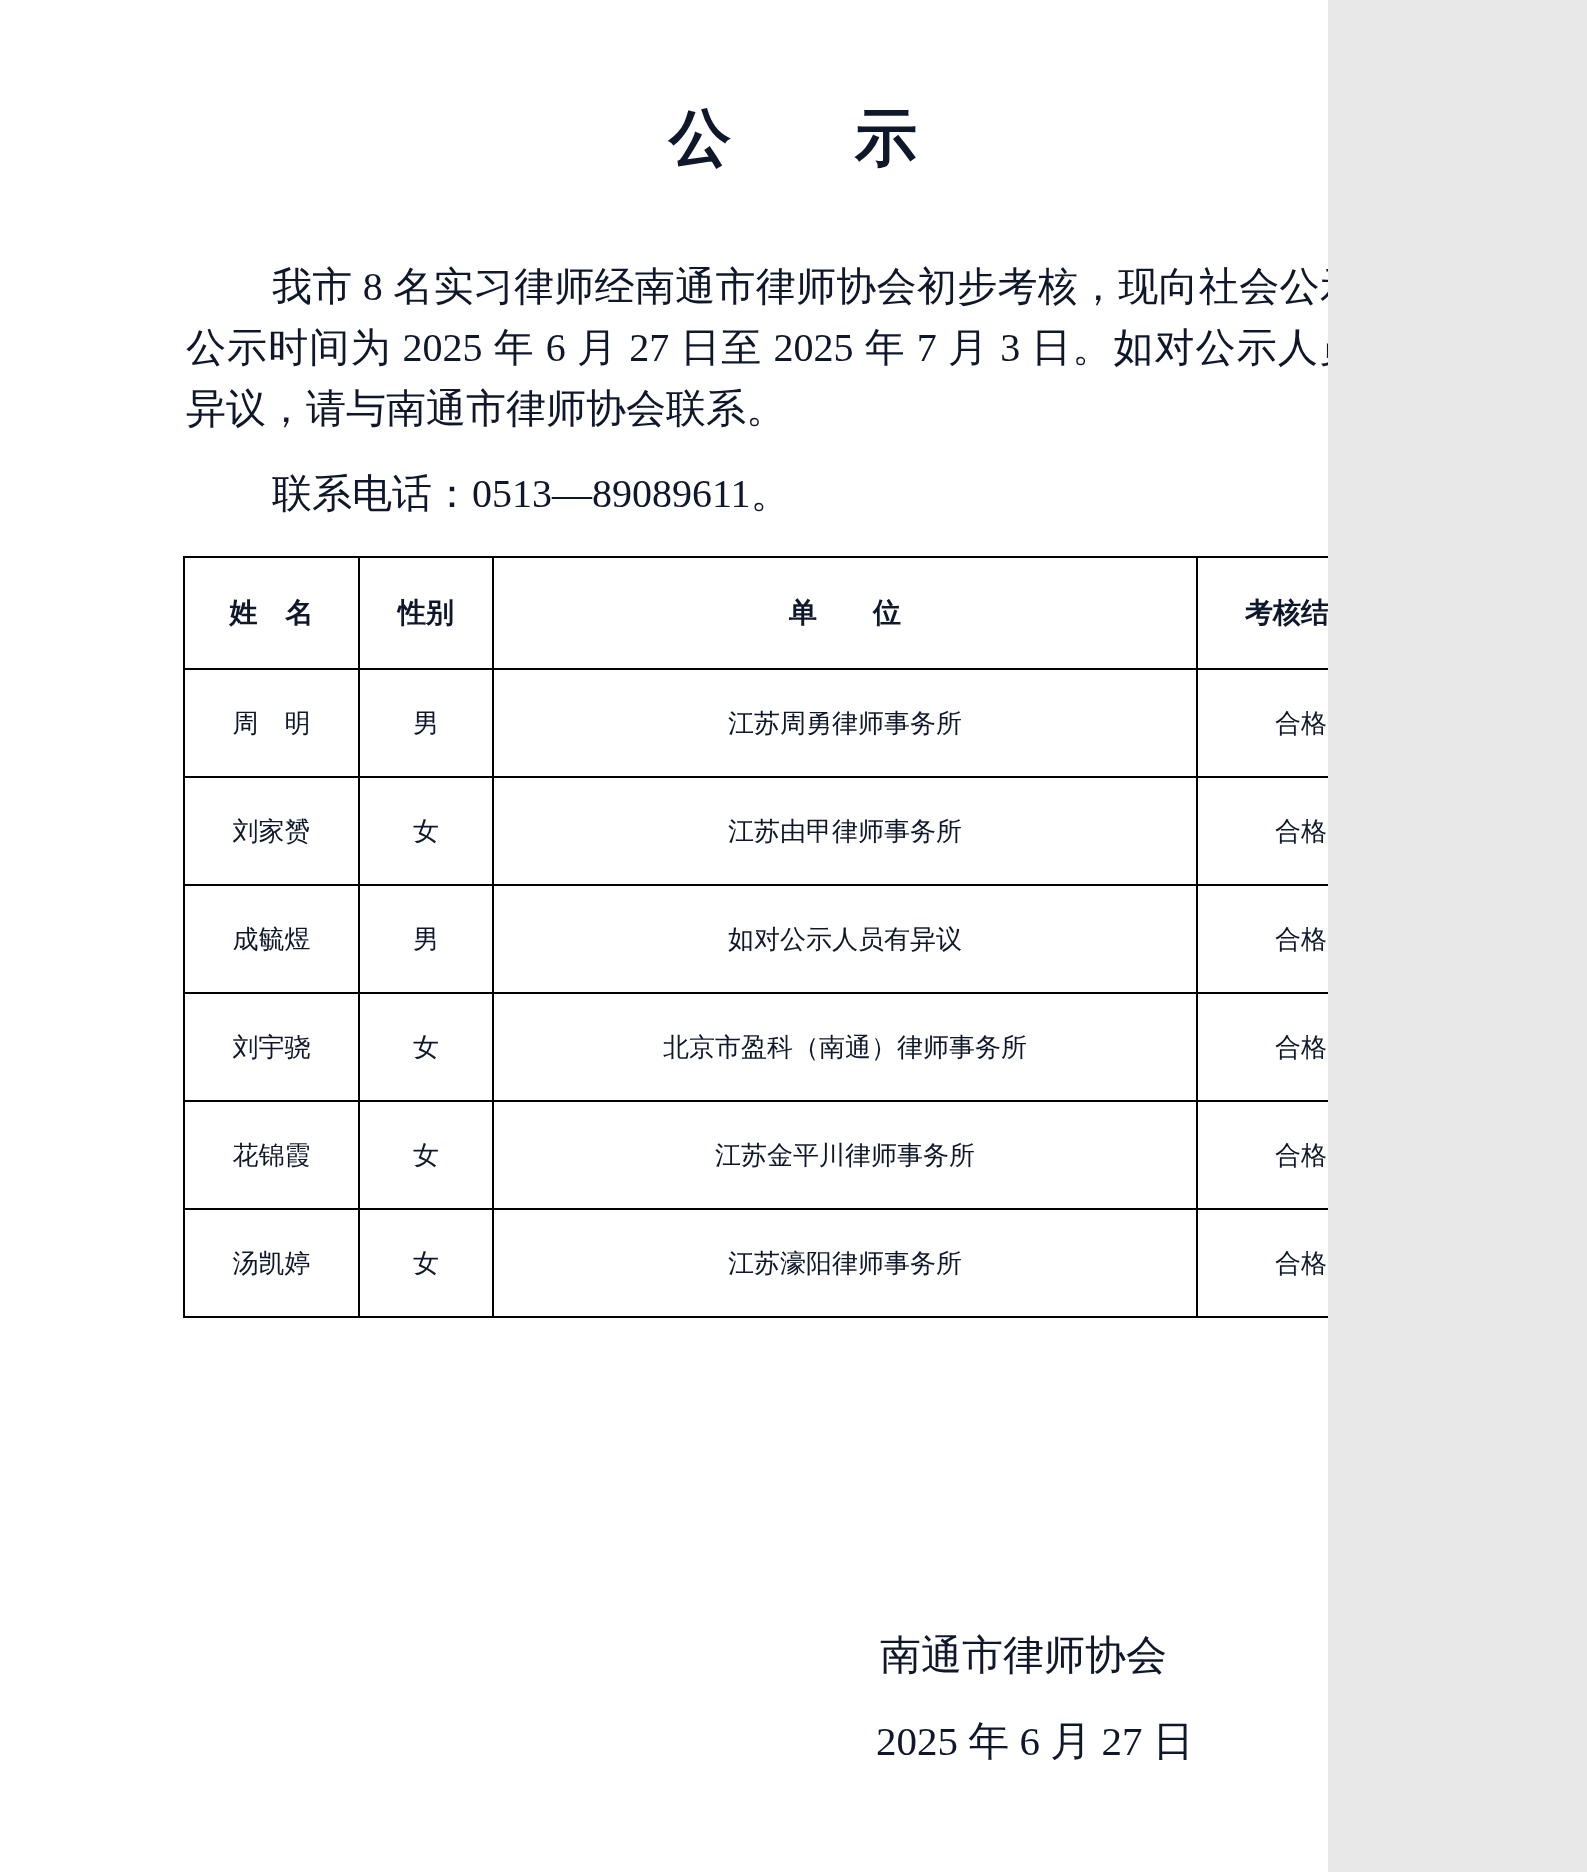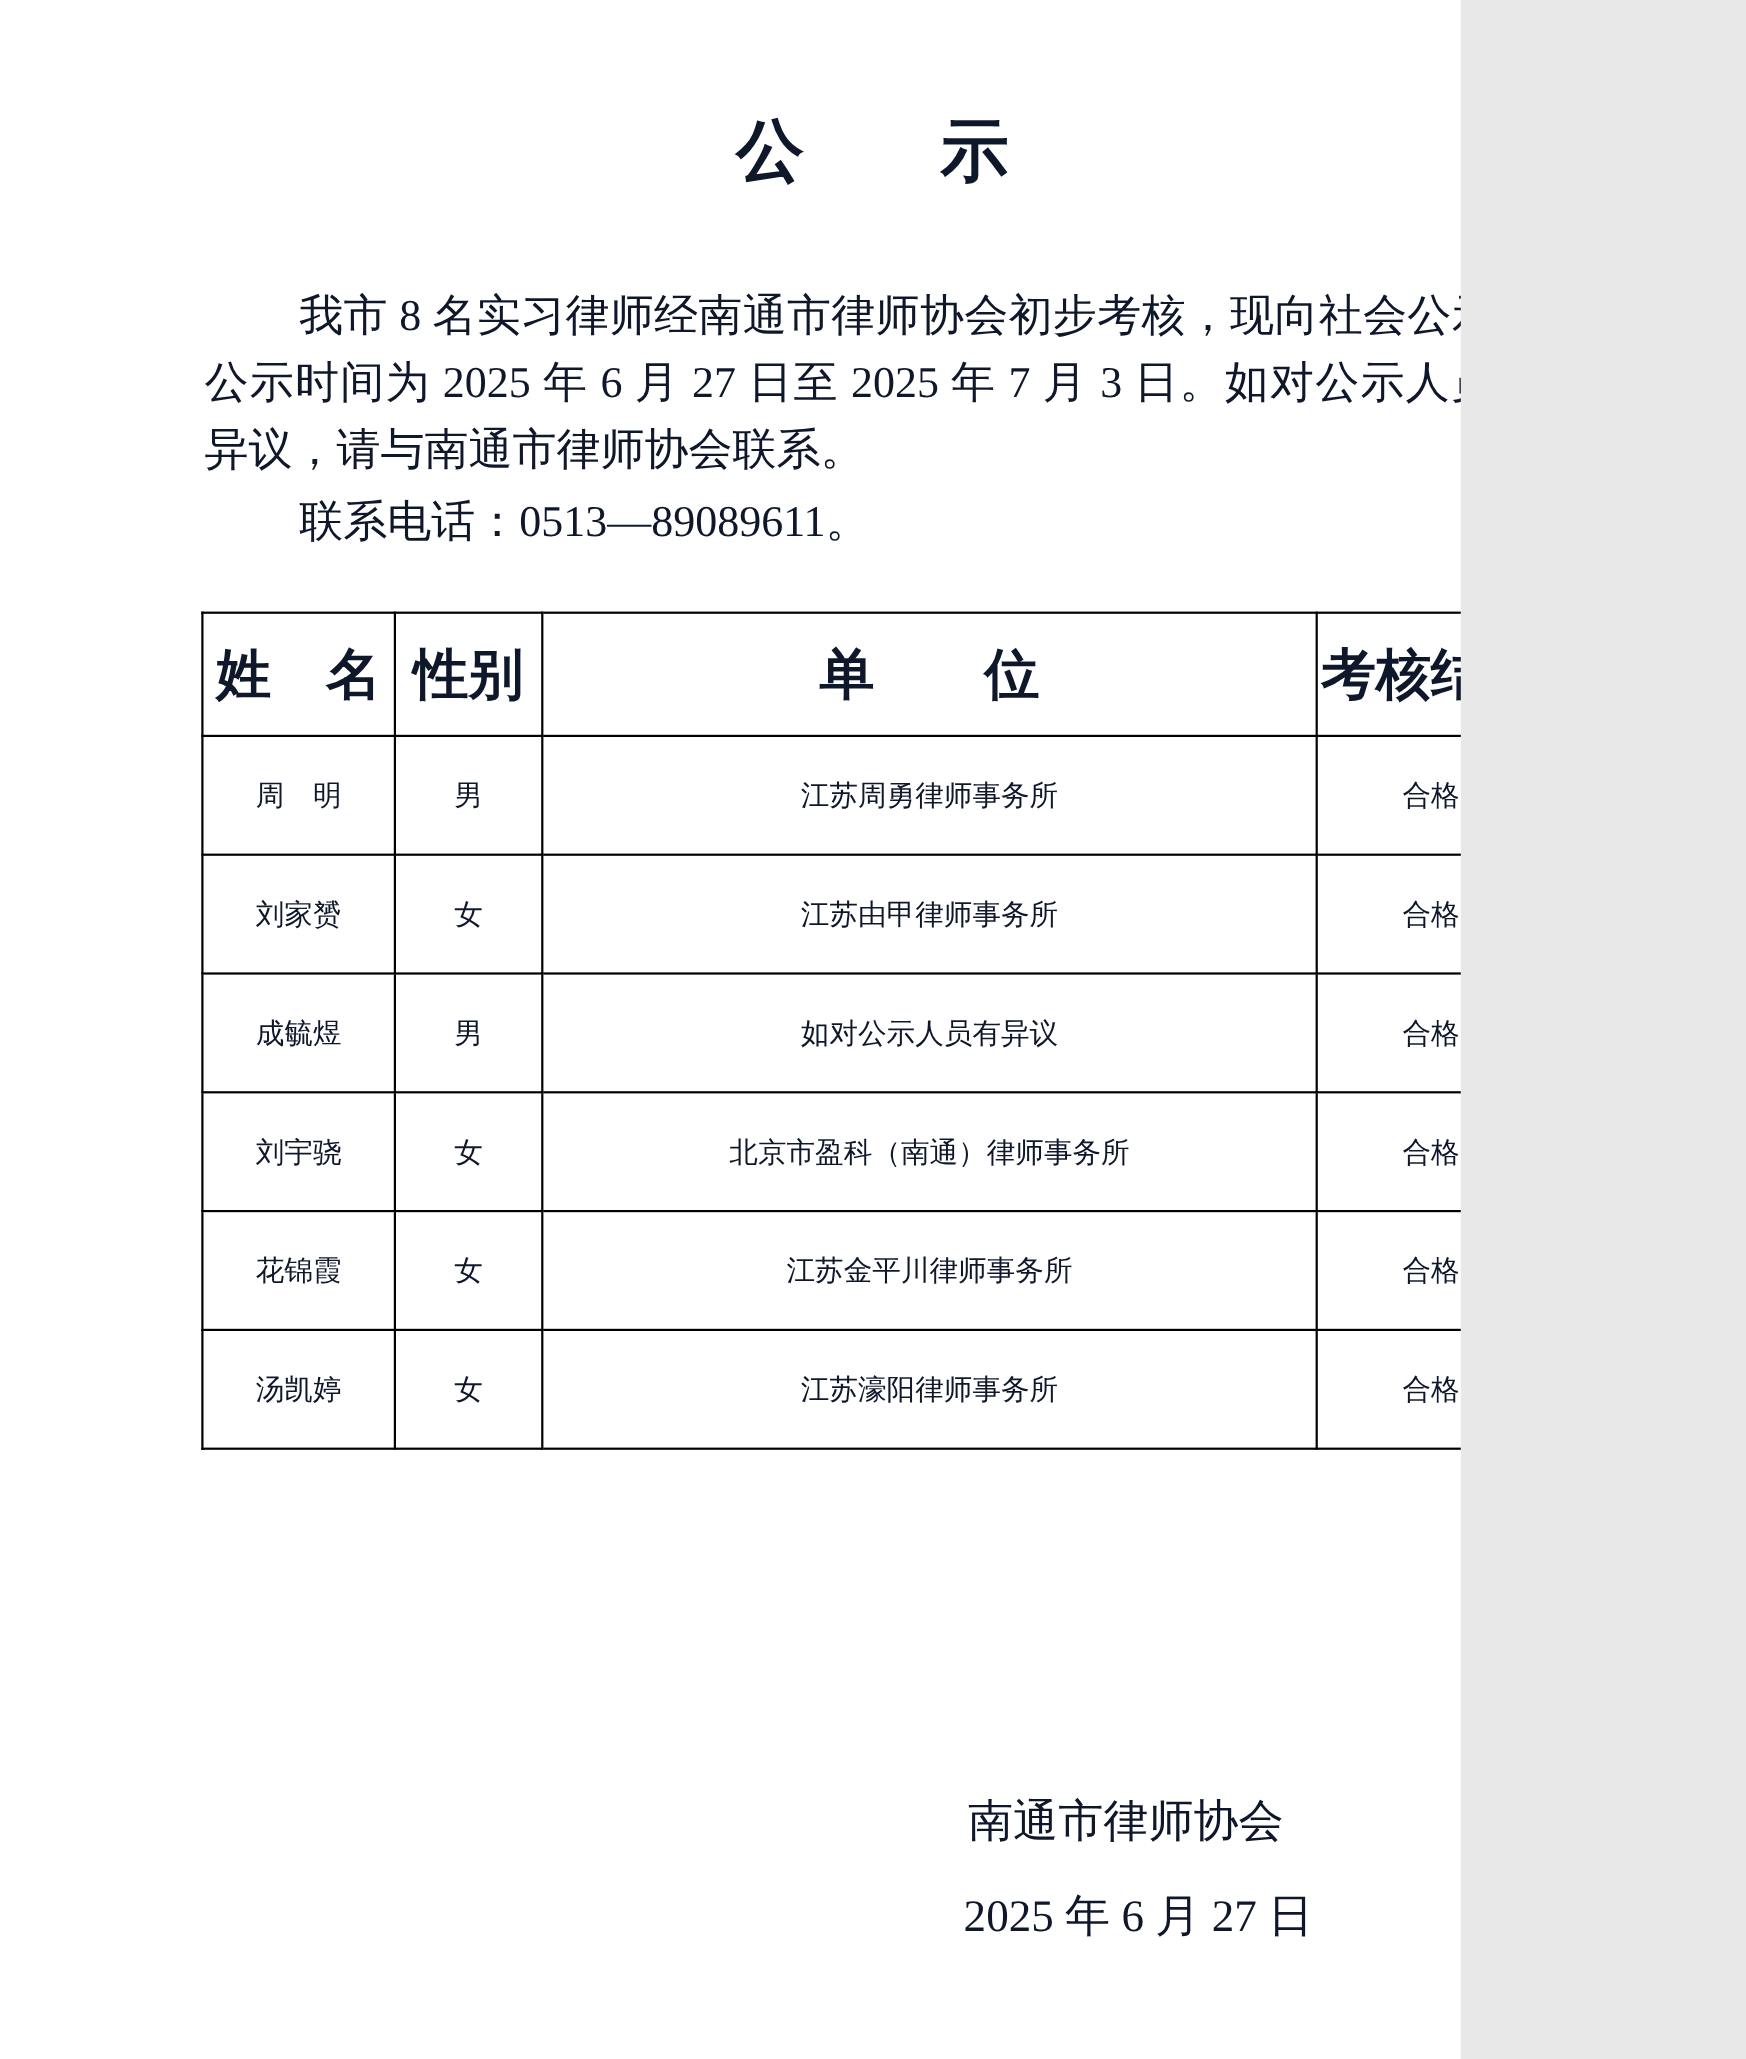--- a/index.html
+++ b/index.html
@@ -26,41 +26,41 @@
     position: absolute;
     left: 186px;
     width: 1214px;
     font-size: 40px;
     line-height: 61px;
     text-align: justify;
     text-justify: inter-ideograph;
   }
   .para-indent { text-indent: 86px; }
   #intro-paragraph { top: 256px; font-family: Liberation Serif, serif; }
-  #phone-line { top: 443px; }
+  #phone-line { top: 463px; }
   table.roster {
     position: absolute;
     top: 556px;
     left: 183px;
     width: 1221px;
     border-collapse: collapse;
     table-layout: fixed;
   }
   table.roster th, table.roster td {
     border: 2px solid #000000;
     text-align: center;
     vertical-align: middle;
     padding: 0;
     overflow: hidden;
   }
   table.roster th {
     height: 110px;
     font-family: Liberation Mono, monospace;
     font-weight: bold;
-    font-size: 50px;
+    font-size: 28px;
   }
   table.roster td {
     height: 106px;
     font-size: 26px;
     font-weight: normal;
   }
   .col-name   { width: 175px; }
   .col-gender { width: 134px; }
   .col-unit   { width: 704px; }
   .col-result { width: 208px; }

